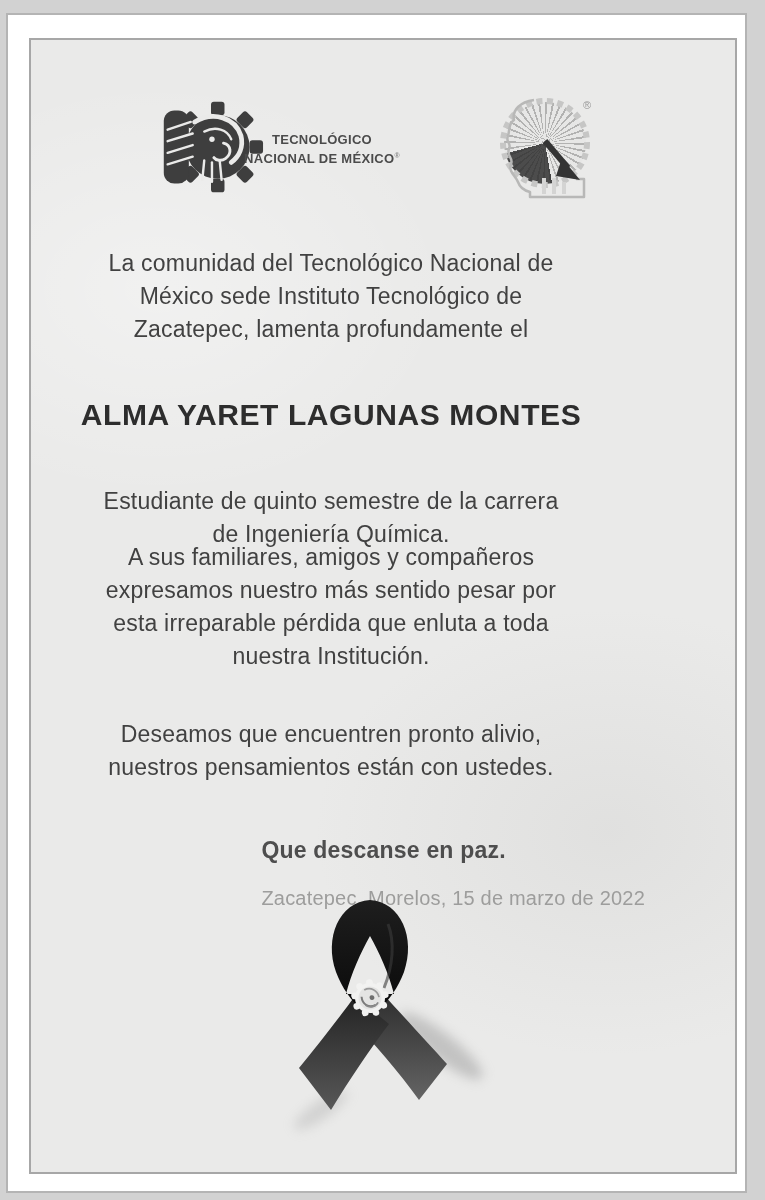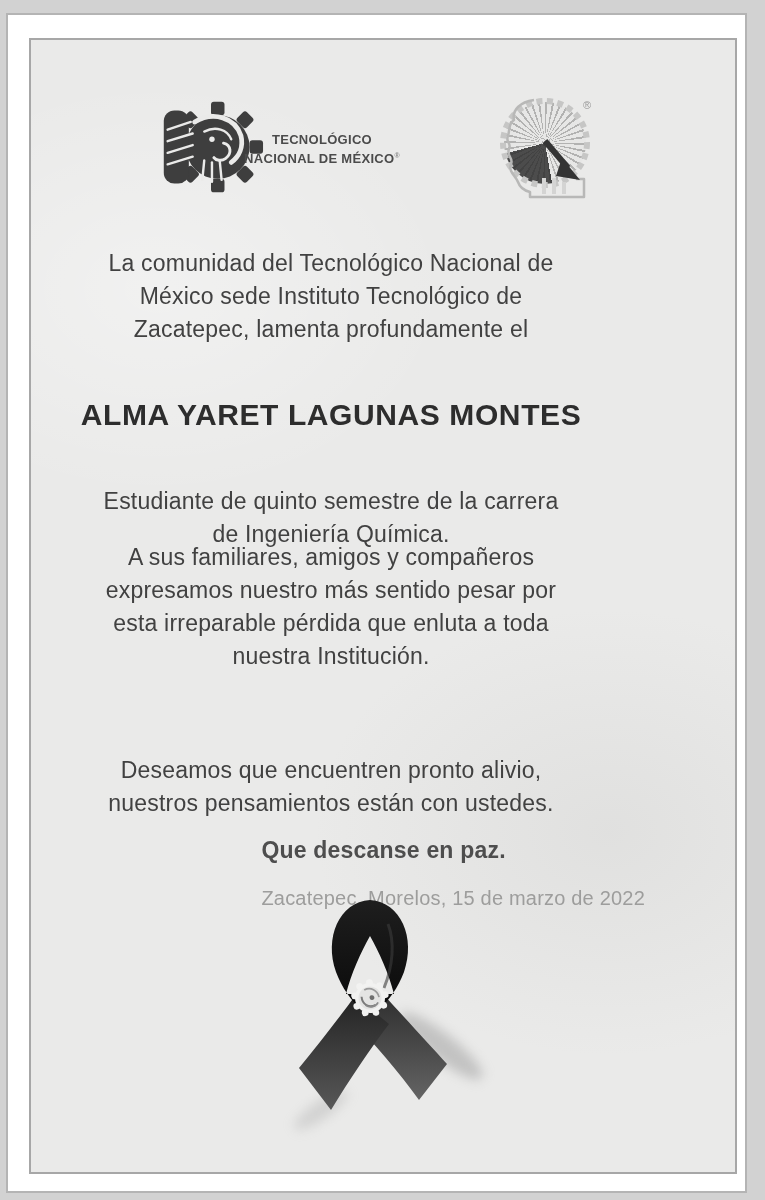--- a/index.html
+++ b/index.html
@@ -60,21 +60,21 @@
   .intro       { top:207px; }
   .deceased-name {
     top:358px;
     font-weight:bold;
     font-size:30px;
     letter-spacing:0.6px;
     color:#2d2d2d;
   }
   .student     { top:445px; }
   .condolence  { top:501px; }
-  .wish        { top:714px; }
+  .wish        { top:678px; }
 
   .farewell-block {
     right:90px; top:795px;
     text-align:left;
   }
   .farewell {
     font-size:23px; line-height:30px;
     font-weight:bold;
     color:#4e4e4e;
     letter-spacing:0.2px;

